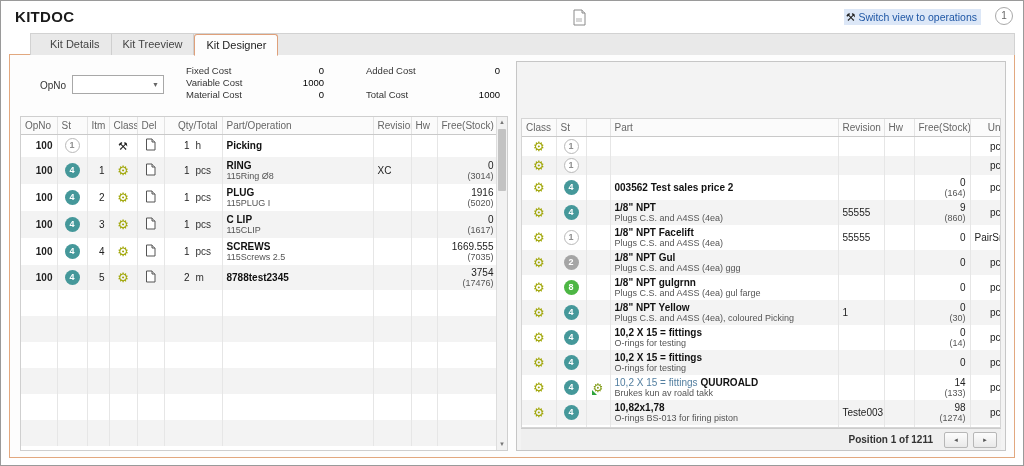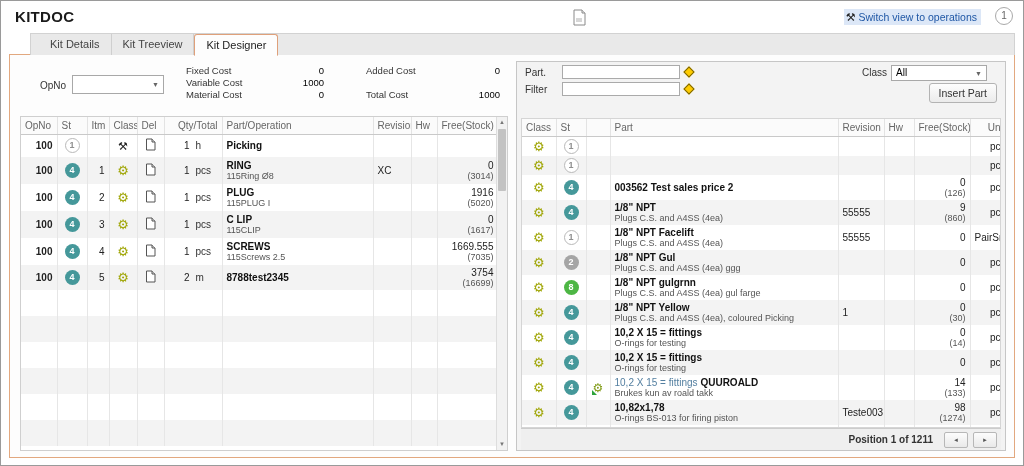--- a/index.html
+++ b/index.html
@@ -306,21 +306,21 @@
                     <span class="u">m</span>
                   </span>
                 </td>
                 <td>
                   <div class="pname">8788test2345</div>
                 </td>
                 <td></td>
                 <td></td>
                 <td class="r">
                   <div>3754</div>
-                  <div class="psub">(16699)</div>
+                  <div class="psub">(17476)</div>
                 </td>
               </tr>
               <tr class="" style="height:26px">
                 <td></td>
                 <td></td>
                 <td></td>
                 <td></td>
                 <td></td>
                 <td></td>
                 <td></td>
@@ -392,34 +392,20 @@
         </table>
         <div class="vscroll">
           <div class="arr up">▲</div>
           <div class="thumb"></div>
           <div class="arr down">▼</div>
         </div>
       </div>
     </div>
 
     <div class="right-panel">
-      <div class="ps-form">
-        <span class="lbl" style="left:8px; top:5px;">Part.</span>
-        <input class="ps-input" style="left: 45px; top: 3px;" value="">
-        <span class="diamond" style="left:168px; top:6px;"></span>
-        <span class="lbl" style="left:8px; top:22px;">Filter</span>
-        <input class="ps-input" style="left: 45px; top: 20px;" value="">
-        <span class="diamond" style="left:168px; top:23px;"></span>
-        <span class="lbl" style="right:118px; top:5px;">Class</span>
-        <div class="class-select">
-          <span>All</span>
-          <span class="dd-arrow">▼</span>
-        </div>
-        <button class="insert-btn">Insert Part</button>
-      </div>
 
       <div class="ps-table-wrap">
         <table class="grid" id="ps-table" style="width:100%">
           <colgroup>
               <col style="width:34px">
               <col style="width:30px">
               <col style="width:24px">
               <col style="width:228px">
               <col style="width:46px">
               <col style="width:30px">
@@ -471,21 +457,21 @@
                 <td style="text-align:center"><span class="gear-glyph">⚙</span></td>
                 <td style="text-align:center"><span class="st st-teal">4</span></td>
                 <td style="text-align:center"></td>
                 <td>
                   <div><span class="pname">003562 Test sales price 2</span></div>
                 </td>
                 <td></td>
                 <td></td>
                 <td class="r">
                   <div>0</div>
-                  <div class="psub">(126)</div>
+                  <div class="psub">(164)</div>
                 </td>
                 <td class="r">pcs</td>
               </tr>
               <tr class="even" style="height:22px">
                 <td style="text-align:center"><span class="gear-glyph">⚙</span></td>
                 <td style="text-align:center"><span class="st st-teal">4</span></td>
                 <td style="text-align:center"></td>
                 <td>
                   <div><span class="pname">1/8" NPT</span></div>
                   <div class="psub">Plugs C.S. and A4SS (4ea)</div>

